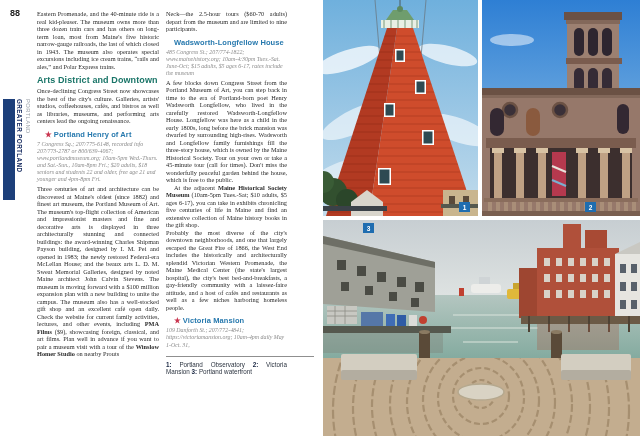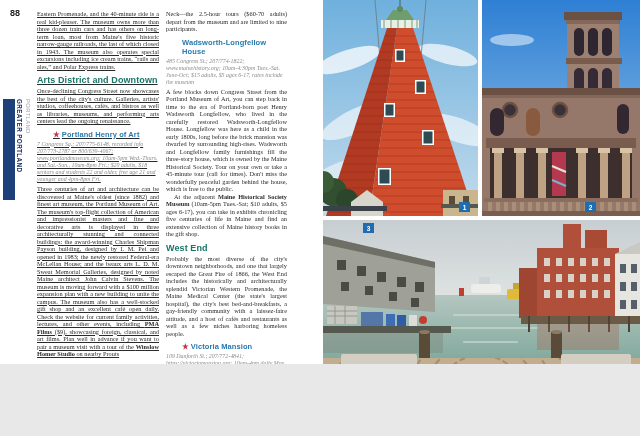--- a/index.html
+++ b/index.html
@@ -1,32 +1,32 @@
 <!DOCTYPE html>
 <html><head>
 <meta charset="utf-8">
 <style>
   html,body{margin:0;padding:0;background:#e8e8e8;}
-  .page{position:relative;width:640px;height:364px;background:#ffffff;overflow:hidden;
+  .page{position:relative;width:640px;height:436px;background:#ffffff;overflow:hidden;
         font-family:"Liberation Serif",serif;color:#2a2a2a;}
   .pageno{position:absolute;left:10px;top:8px;font:bold 9px "Liberation Sans",sans-serif;color:#1c1c1c;}
   
   .tab-bar{position:absolute;left:3px;top:99px;width:12px;height:101px;background:#1d3f7a;}
   .tab-primary{position:absolute;left:16px;top:99px;writing-mode:vertical-rl;
     font:bold 6.3px "Liberation Sans",sans-serif;letter-spacing:.4px;color:#1b2f63;}
   .tab-secondary{position:absolute;left:25px;top:99px;writing-mode:vertical-rl;
     font:5.8px "Liberation Sans",sans-serif;letter-spacing:.4px;color:#9aa0a8;}
   
   .col{position:absolute;top:10px;}
-  .col1{left:37px;width:122px;text-decoration:underline;}
+  .col1{left:37px;width:122px;}
   .col2{left:166px;width:121px;}
   .col p{margin:0;font-size:6.3px;line-height:7.5px;text-align:justify;}
   .col p.indent{text-indent:8px;}
   h2.section{margin:5px 0 2px 0;font:bold 9px "Liberation Sans",sans-serif;color:#1a7568;letter-spacing:.1px;}
-  h3.listing{margin:5px 0 2px 16px;font:bold 7.5px "Liberation Sans",sans-serif;color:#2779ae;letter-spacing:.1px;}
+  h3.listing{margin:5px 0 2px 8px;font:bold 7.5px "Liberation Sans",sans-serif;color:#2779ae;letter-spacing:.1px;}
   h3.listing .star{color:#c9344e;font-size:7.5px;margin-right:2px;}
   p.details{font-style:italic;font-size:5.9px;line-height:7.1px;color:#8a8a8a;text-align:left;margin:0 0 2px 0;}
   .cap-rule{border:none;border-top:1px solid #8f8f8f;width:148px;margin:7px 0 4px 0;}
   .caption{font-family:"Liberation Sans",sans-serif;font-size:6.1px;line-height:7.8px;color:#2c3440;text-align:left;}
   .caption b{color:#15233f;}
   
   figure{position:absolute;margin:0;padding:0;}
   figure svg{display:block;}
   .photo1{left:323px;top:0;width:155px;height:216px;}
   .photo2{left:482px;top:0;width:158px;height:216px;}
@@ -56,21 +56,20 @@
     <p class="details">7 Congress Sq.; 207/775-6148, recorded info 207/773-2787 or 800/639-4067; www.portlandmuseum.org; 10am-5pm Wed.-Thurs. and Sat.-Sun., 10am-8pm Fri.; $20 adults, $18 seniors and students 22 and older, free age 21 and younger and 4pm-8pm Fri.</p>
     <p><span>Three centuries of art and architecture can be discovered at Maine's oldest (since 1882) and finest art museum, the Portland Museum of Art. The museum's top-flight collection of American and impressionist masters and fine and decorative arts is displayed in three architecturally stunning and connected buildings: the award-winning Charles Shipman Payson building, designed by I. M. Pei and opened in 1983; the newly restored Federal-era McLellan House; and the beaux arts L. D. M. Sweat Memorial Galleries, designed by noted Maine architect John Calvin Stevens. The museum is moving forward with a $100 million expansion plan with a new building to unite the campus. The museum also has a well-stocked gift shop and an excellent café open daily. Check the website for current family activities, lectures, and other events, including </span><b>PMA Films</b><span> ($9), showcasing foreign, classical, and art films. Plan well in advance if you want to pair a museum visit with a tour of the </span><b>Winslow Homer Studio</b><span> on nearby Prouts</span></p>
   </div>
 
   <div class="col col2">
     <p>Neck—the 2.5-hour tours ($60-70 adults) depart from the museum and are limited to nine participants.</p>
     <h3 class="listing">Wadsworth-Longfellow House</h3>
     <p class="details">485 Congress St.; 207/774-1822; www.mainehistory.org; 10am-4:30pm Tues.-Sat. June-Oct; $15 adults, $5 ages 6-17, rates include the museum</p>
     <p>A few blocks down Congress Street from the Portland Museum of Art, you can step back in time to the era of Portland-born poet Henry Wadsworth Longfellow, who lived in the carefully restored Wadsworth-Longfellow House. Longfellow was here as a child in the early 1800s, long before the brick mansion was dwarfed by surrounding high-rises. Wadsworth and Longfellow family furnishings fill the three-story house, which is owned by the Maine Historical Society. Tour on your own or take a 45-minute tour (call for times). Don't miss the wonderfully peaceful garden behind the house, which is free to the public.</p>
     <p class="indent"><span>At the adjacent </span><b>Maine Historical Society Museum</b><span> (10am-5pm Tues.-Sat; $10 adults, $5 ages 6-17), you can take in exhibits chronicling five centuries of life in Maine and find an extensive collection of Maine history books in the gift shop.</span></p>
-    <h2 class="section">West End</h2>
     <p>Probably the most diverse of the city's downtown neighborhoods, and one that largely escaped the Great Fire of 1866, the West End includes the historically and architecturally splendid Victorian Western Promenade, the Maine Medical Center (the state's largest hospital), the city's best bed-and-breakfasts, a gay-friendly community with a laissez-faire attitude, and a host of cafés and restaurants as well as a few niches harboring homeless people.</p>
     <h3 class="listing"><span class="star">★</span><span>Victoria Mansion</span></h3>
     <p class="details">109 Danforth St.; 207/772-4841; https://victoriamansion.org; 10am-4pm daily May 1-Oct. 31,</p>
     <hr class="cap-rule">
     <p class="caption"><b>1:</b><span> Portland Observatory </span><b>2:</b><span> Victoria Mansion </span><b>3:</b><span> Portland waterfront</span></p>
   </div>
 
   <figure class="photo1">
     <svg width="155" height="216" viewBox="0 0 155 216">
       <defs>

